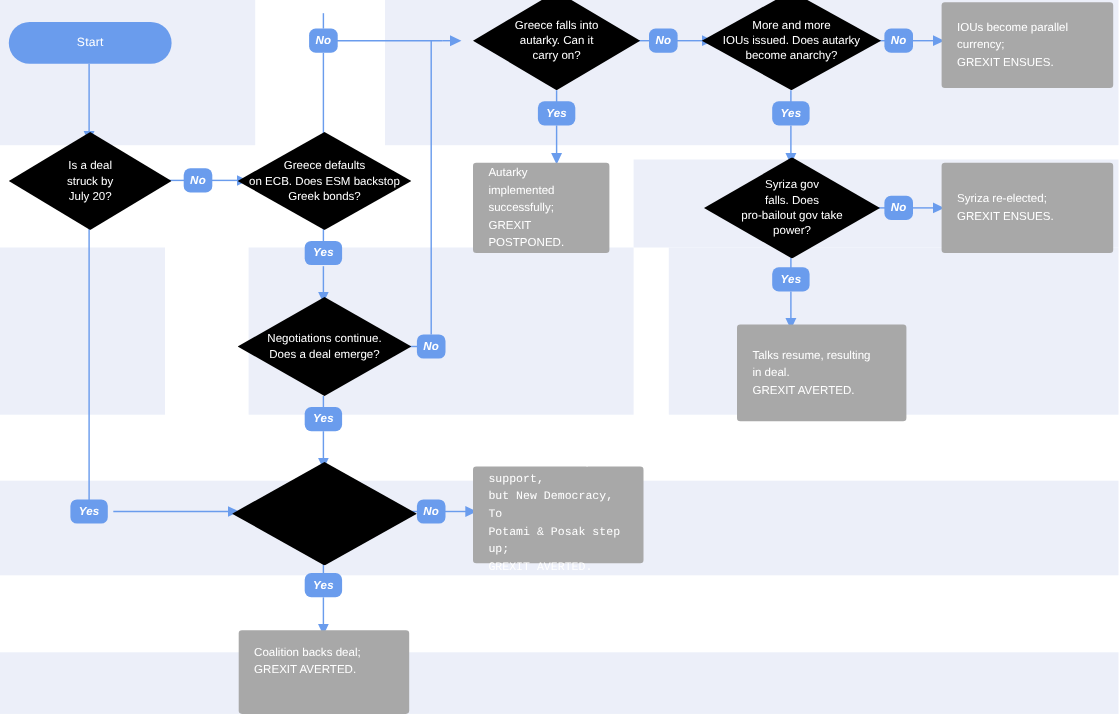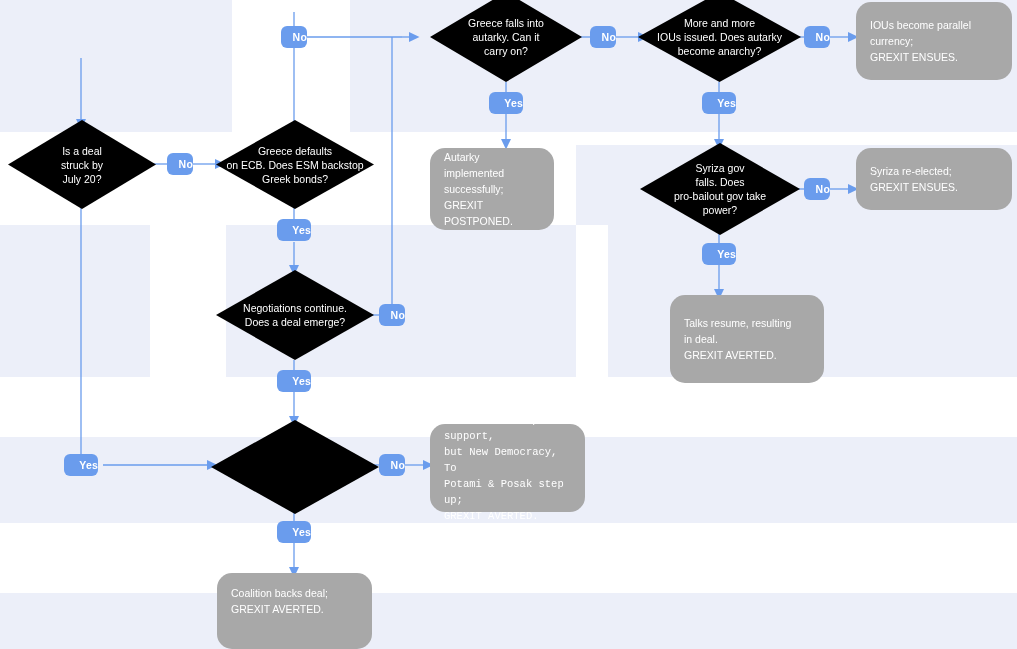--- a/index.html
+++ b/index.html
@@ -32,34 +32,35 @@
     color:#ffffff;font-size:10.5px;line-height:14px;text-align:center;
   }
   .diamond .dshape{
     position:absolute;left:0;top:0;width:100%;height:100%;
     background:#000000;
     clip-path:polygon(50% 0%,100% 50%,50% 100%,0% 50%);
   }
   .diamond .dlabel{position:relative;z-index:2;padding:0 2px;white-space:pre-line;}
 
   .outcome{
-    background:#a8a8a8;border-radius:15px;
+    background:#a8a8a8;border-radius:3px;
     color:#ffffff;font-size:10.5px;line-height:16px;
     padding:12px 14px;box-sizing:border-box;
     white-space:pre-line;
     display:flex;align-items:center;
   }
   .outcome.topalign{align-items:flex-start;}
 
   
   .elabel{
     position:absolute;background:#6a9ced;border-radius:6px;
     color:#ffffff;font-size:10.5px;font-weight:bold;
-    display:flex;align-items:center;justify-content:flex-end;
+    display:flex;align-items:center;justify-content:center;
     letter-spacing:.2px;
+    font-style:italic;
   }
 </style>
 </head>
 <body>
 
 <div id="stage">
 
   <div class="band" style="left:0px;top:0px;width:232px;height:132px;"></div>
   <div class="band" style="left:350px;top:0px;width:667px;height:132px;"></div>
 
@@ -121,20 +122,23 @@
       <path d="M719,114 L719,140" marker-end="url(#ah)"></path>
 
       <path d="M792,189 L806,189"></path>
       <path d="M828,189 L849,189" marker-end="url(#ah)"></path>
 
       <path d="M719,234 L719,244"></path>
       <path d="M719,265 L719,290" marker-end="url(#ah)"></path>
     </g>
   </svg>
 
+  <div class="node terminator" style="left:8px;top:20px;width:148px;height:38px;">
+    <span>Start</span>
+  </div>
 
   <div class="node diamond" style="left:8px;top:120px;width:148px;height:89px;">
     <div class="dshape"></div>
     <div class="dlabel">Is a deal
 struck by
 July 20?</div>
   </div>
 
   <div class="node diamond" style="left:216px;top:120px;width:158px;height:89px;">
     <div class="dshape"></div>
@@ -180,21 +184,21 @@
 currency;
 GREXIT ENSUES.</span>
   </div>
 
   <div class="node outcome" style="left:430px;top:148px;width:124px;height:82px;">
     <span>Autarky implemented
 successfully;
 GREXIT POSTPONED.</span>
   </div>
 
-  <div class="node outcome" style="left:856px;top:148px;width:156px;height:62px;">
+  <div class="node outcome" style="left:856px;top:148px;width:156px;height:82px;">
     <span>Syriza re-elected;
 GREXIT ENSUES.</span>
   </div>
 
   <div class="node outcome" style="left:642px;top:295px;width:154px;height:88px;margin-left:28px;">
     <span>Talks resume, resulting
 in deal.
 GREXIT AVERTED.</span>
   </div>
 

